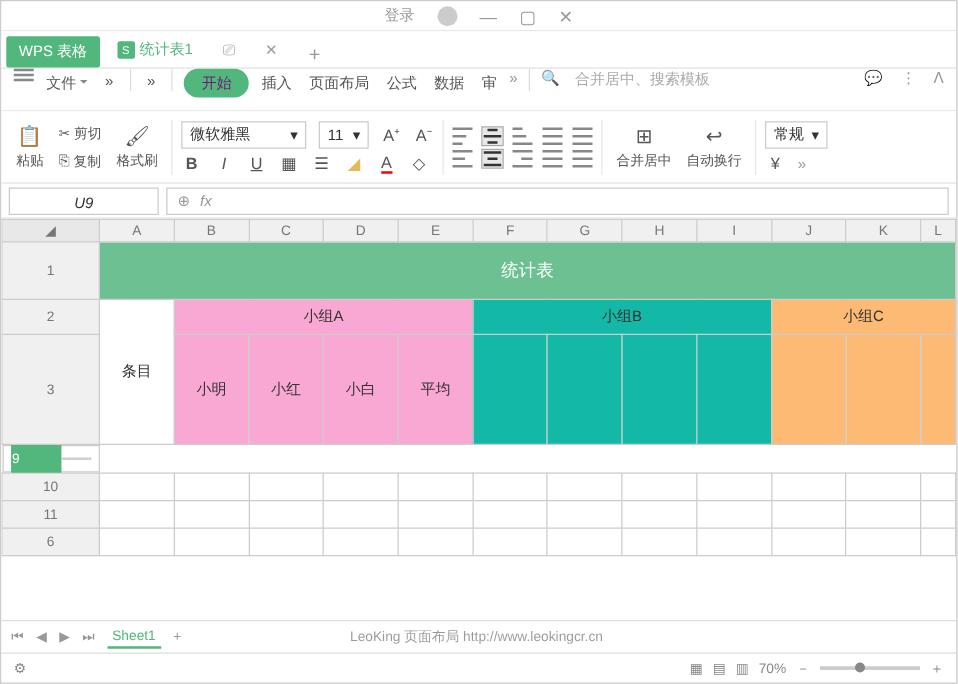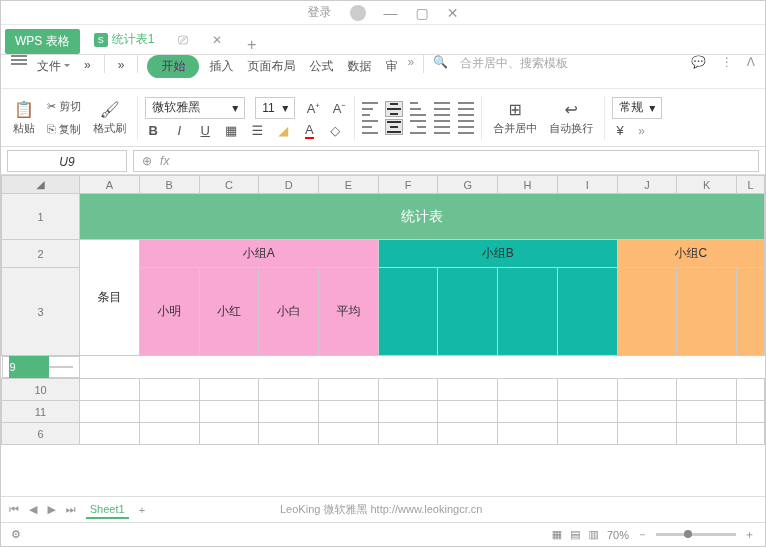--- a/index.html
+++ b/index.html
@@ -374,13 +374,13 @@
   <span>▦</span>
   <span>▤</span>
   <span>▥</span>
   <span>70%</span>
   <span>－</span>
   <div class="zslider"></div>
   <span>＋</span>
  </div>
 </div>
 
-<div class="watermark">LeoKing 微软雅黑  http://www.leokingcr.cn</div>
+<div class="watermark">LeoKing 页面布局  http://www.leokingcr.cn</div>
 
 </body></html>

